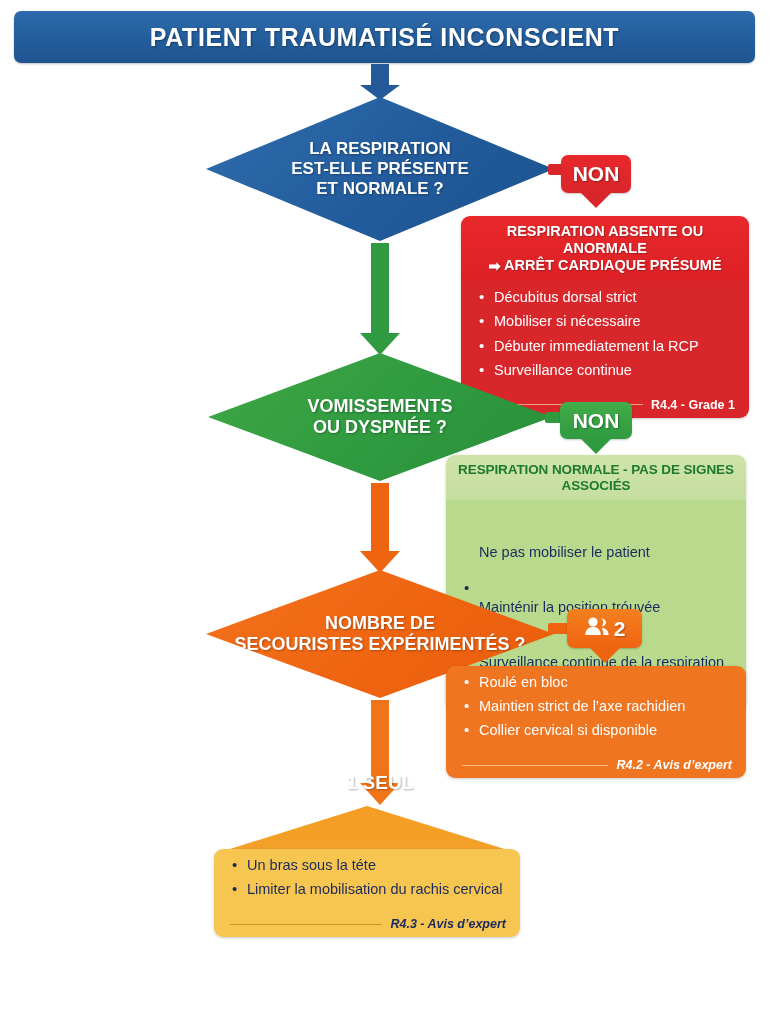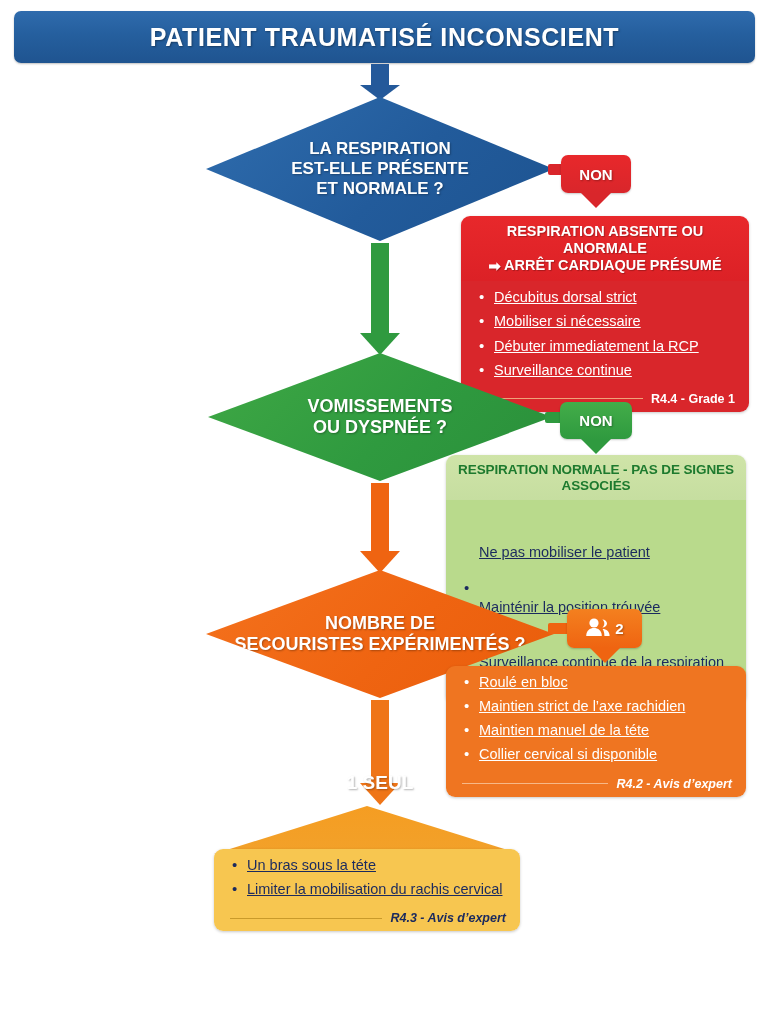--- a/index.html
+++ b/index.html
@@ -94,21 +94,21 @@
   
   .badge {
     position: absolute;
     border-radius: 7px;
     display: flex;
     align-items: center;
     justify-content: center;
     gap: 4px;
     color: #ffffff;
     font-weight: bold;
-    font-size: 15px;
+    font-size: 21px;
     text-shadow: 1px 1px 2px rgba(0,0,0,0.30);
     box-shadow: 0 1px 2px rgba(0,0,0,0.22);
   }
   .badge .tail {
     position: absolute;
     left: 50%; bottom: -15px;
     transform: translateX(-50%);
     width: 0; height: 0;
     border-left: 15px solid transparent;
     border-right: 15px solid transparent;
@@ -133,32 +133,31 @@
   }
   .card ul {
     margin: 0; padding: 0; list-style: none;
   }
   .card li {
     position: relative;
     padding-left: 17px;
     margin: 0 0 5px 0;
     font-size: 14.5px;
     line-height: 1.32;
-    text-decoration: underline;
   }
   .card li:before {
     content: "\2022";
     position: absolute; left: 2px; top: -1px;
     font-size: 15px;
   }
   .card .ref-row {
     display: flex;
     align-items: center;
     gap: 8px;
-    margin-top: 12px;
+    margin-top: 18px;
   }
   .card .ref-rule { flex: 1 1 auto; height: 1px; }
   .card .ref-text {
     font-size: 12.5px;
     font-weight: bold;
     white-space: nowrap;
   }
 
   
   .card-red { left: 461px; top: 216px; width: 288px; }
@@ -344,21 +343,20 @@
     </span>
     <span>2</span>
     <span class="tail" style="border-top:15px solid #ef6411;"></span>
   </div>
 
   <div class="card card-orange">
     <div class="card-body">
       <ul>
         <li>Roulé en bloc</li>
         <li>Maintien strict de l’axe rachidien</li>
-        <li>Maintien manuel de la téte</li>
         <li>Collier cervical si disponible</li>
       </ul>
       <div class="ref-row">
         <span class="ref-rule"></span>
         <span class="ref-text">R4.2 - Avis d’expert</span>
       </div>
     </div>
   </div>
 
   <div class="varrow" style="left:352px; top:700px; width:56px; height:105px;">

